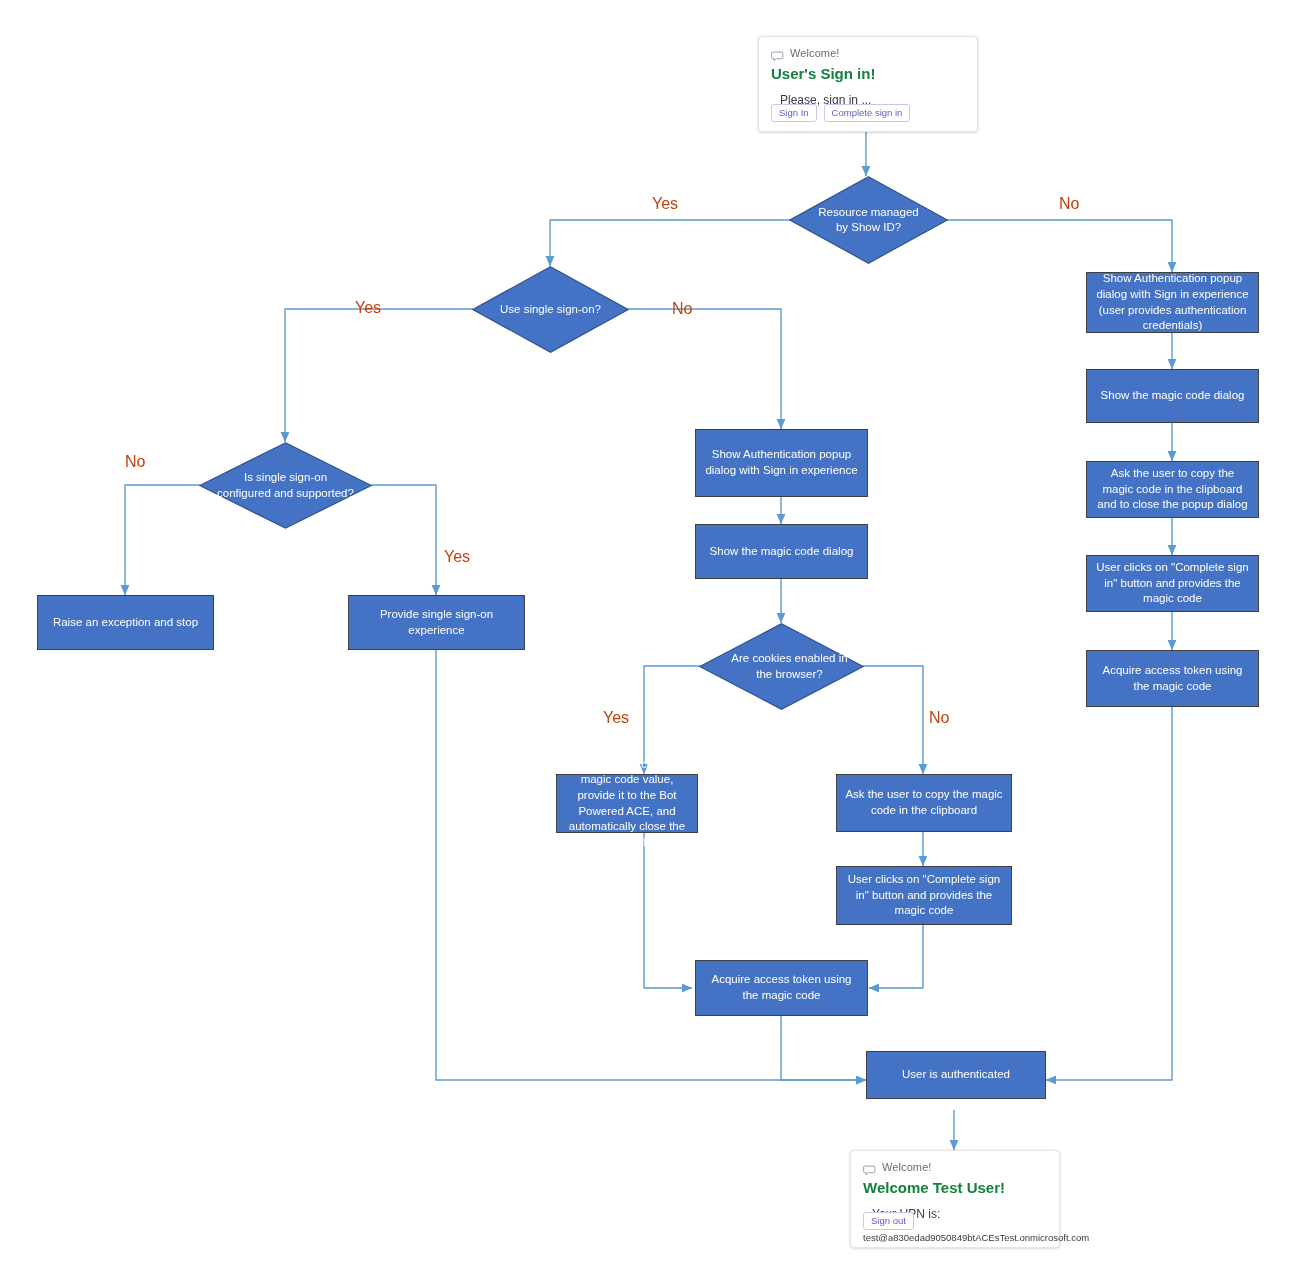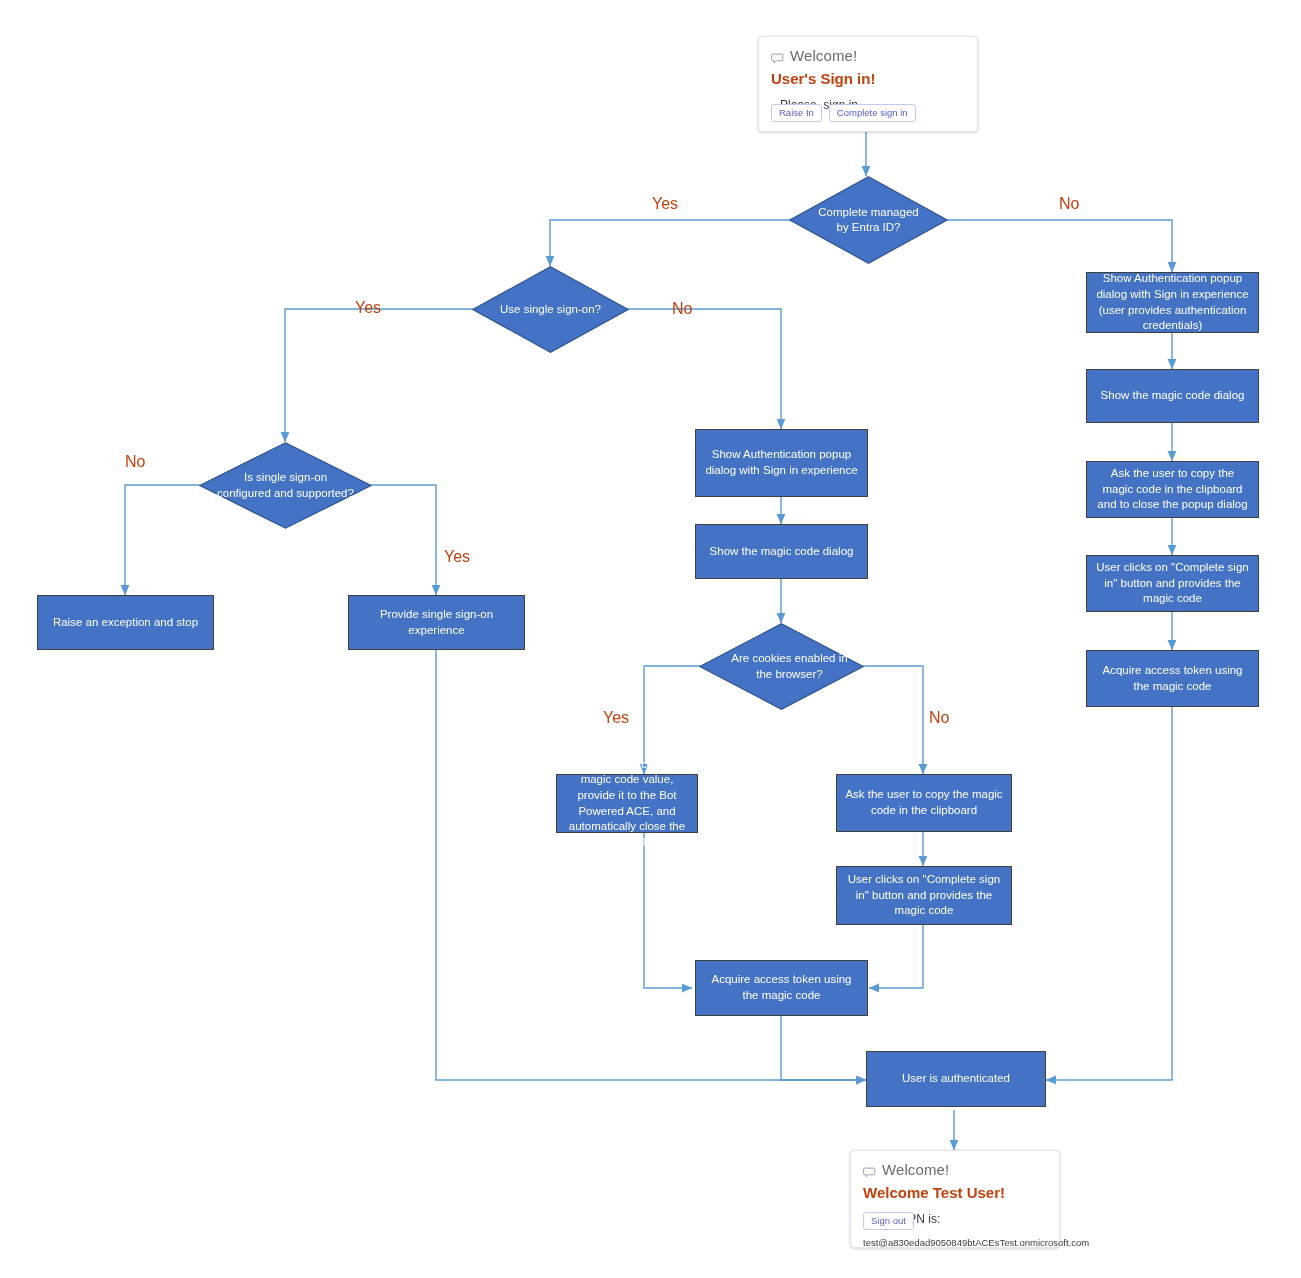--- a/index.html
+++ b/index.html
@@ -52,22 +52,22 @@
     position:absolute;
     background:#ffffff;
     border:1px solid #e6e6e6;
     border-radius:4px;
     box-shadow:0 1px 3px rgba(0,0,0,0.14), 0 0 2px rgba(0,0,0,0.08);
     box-sizing:border-box;
     padding:10px 12px;
   }
   .card-head{display:flex;align-items:center;gap:6px;margin-bottom:6px;}
   .card-head .bubble{display:block;width:13px;height:11px;}
-  .card-head .htext{font-size:15px;color:#6b6b76;letter-spacing:.1px;}
-  .card-title{font-size:15px;font-weight:700;color:#c2410c;margin:0 0 2px 0;line-height:1.2;}
+  .card-head .htext{font-size:11px;color:#6b6b76;letter-spacing:.1px;}
+  .card-title{font-size:15px;font-weight:700;color:#15803d;margin:0 0 2px 0;line-height:1.2;}
   .card-sub{font-size:12px;color:#3a3a45;line-height:1.35;margin:9px;}
   .card-mono{font-size:9.5px;color:#3a3a45;line-height:1.4;margin:0;}
   .card-actions{display:flex;gap:7px;}
   .cbtn{
     font-size:9.5px;
     color:#5b5fc7;
     border:1px solid #c5c7ee;
     background:#ffffff;
     border-radius:3px;
     padding:3px 7px;
@@ -137,30 +137,30 @@
       <span class="bubble">
         <svg viewBox="0 0 14 12" width="13" height="11">
           <path d="M1 1.2h10.2a1 1 0 0 1 1 1v5.2a1 1 0 0 1-1 1H5.3L2.6 10.6V8.4H1a1 1 0 0 1-1-1V2.2a1 1 0 0 1 1-1z" transform="translate(0.6,0)" fill="none" stroke="#8a8aa3" stroke-width="0.9"></path>
         </svg>
       </span>
       <span class="htext">Welcome!</span>
     </div>
     <div class="card-title">User's Sign in!</div>
     <p class="card-sub">Please, sign in ...</p>
     <div class="card-actions" style="position:absolute;left:12px;bottom:9px;">
-      <button class="cbtn">Raise In</button>
+      <button class="cbtn">Sign In</button>
       <button class="cbtn">Complete sign in</button>
     </div>
   </div>
 
   <div class="diamond" style="left:789px;top:176px;width:159px;height:88px;">
     <svg class="shape" viewBox="0 0 159 88" preserveAspectRatio="none">
       <polygon points="79.5,0.8 158.2,44 79.5,87.2 0.8,44" fill="#4472C4" stroke="#2F528F" stroke-width="1.2"></polygon>
     </svg>
-    <div class="dlabel">Complete managed by Entra ID?</div>
+    <div class="dlabel">Resource managed by Show ID?</div>
   </div>
 
   <div class="diamond" style="left:472px;top:266px;width:157px;height:87px;">
     <svg class="shape" viewBox="0 0 157 87" preserveAspectRatio="none">
       <polygon points="78.5,0.8 156.2,43.5 78.5,86.2 0.8,43.5" fill="#4472C4" stroke="#2F528F" stroke-width="1.2"></polygon>
     </svg>
     <div class="dlabel">Use single sign-on?</div>
   </div>
 
   <div class="diamond" style="left:199px;top:442px;width:173px;height:87px;">
@@ -213,21 +213,21 @@
     <span>Acquire access token using the magic code</span>
   </div>
 
   <div class="node" style="left:37px;top:595px;width:177px;height:55px;">
     <span>Raise an exception and stop</span>
   </div>
   <div class="node" style="left:348px;top:595px;width:177px;height:55px;">
     <span>Provide single sign-on experience</span>
   </div>
 
-  <div class="node" style="left:866px;top:1051px;width:180px;height:56px;">
+  <div class="node" style="left:866px;top:1051px;width:180px;height:48px;">
     <span>User is authenticated</span>
   </div>
 
   <div class="elabel" style="left:652px;top:196px;">Yes</div>
   <div class="elabel" style="left:1059px;top:196px;">No</div>
   <div class="elabel" style="left:355px;top:300px;">Yes</div>
   <div class="elabel" style="left:672px;top:301px;">No</div>
   <div class="elabel" style="left:125px;top:454px;">No</div>
   <div class="elabel" style="left:444px;top:549px;">Yes</div>
   <div class="elabel" style="left:603px;top:710px;">Yes</div>

